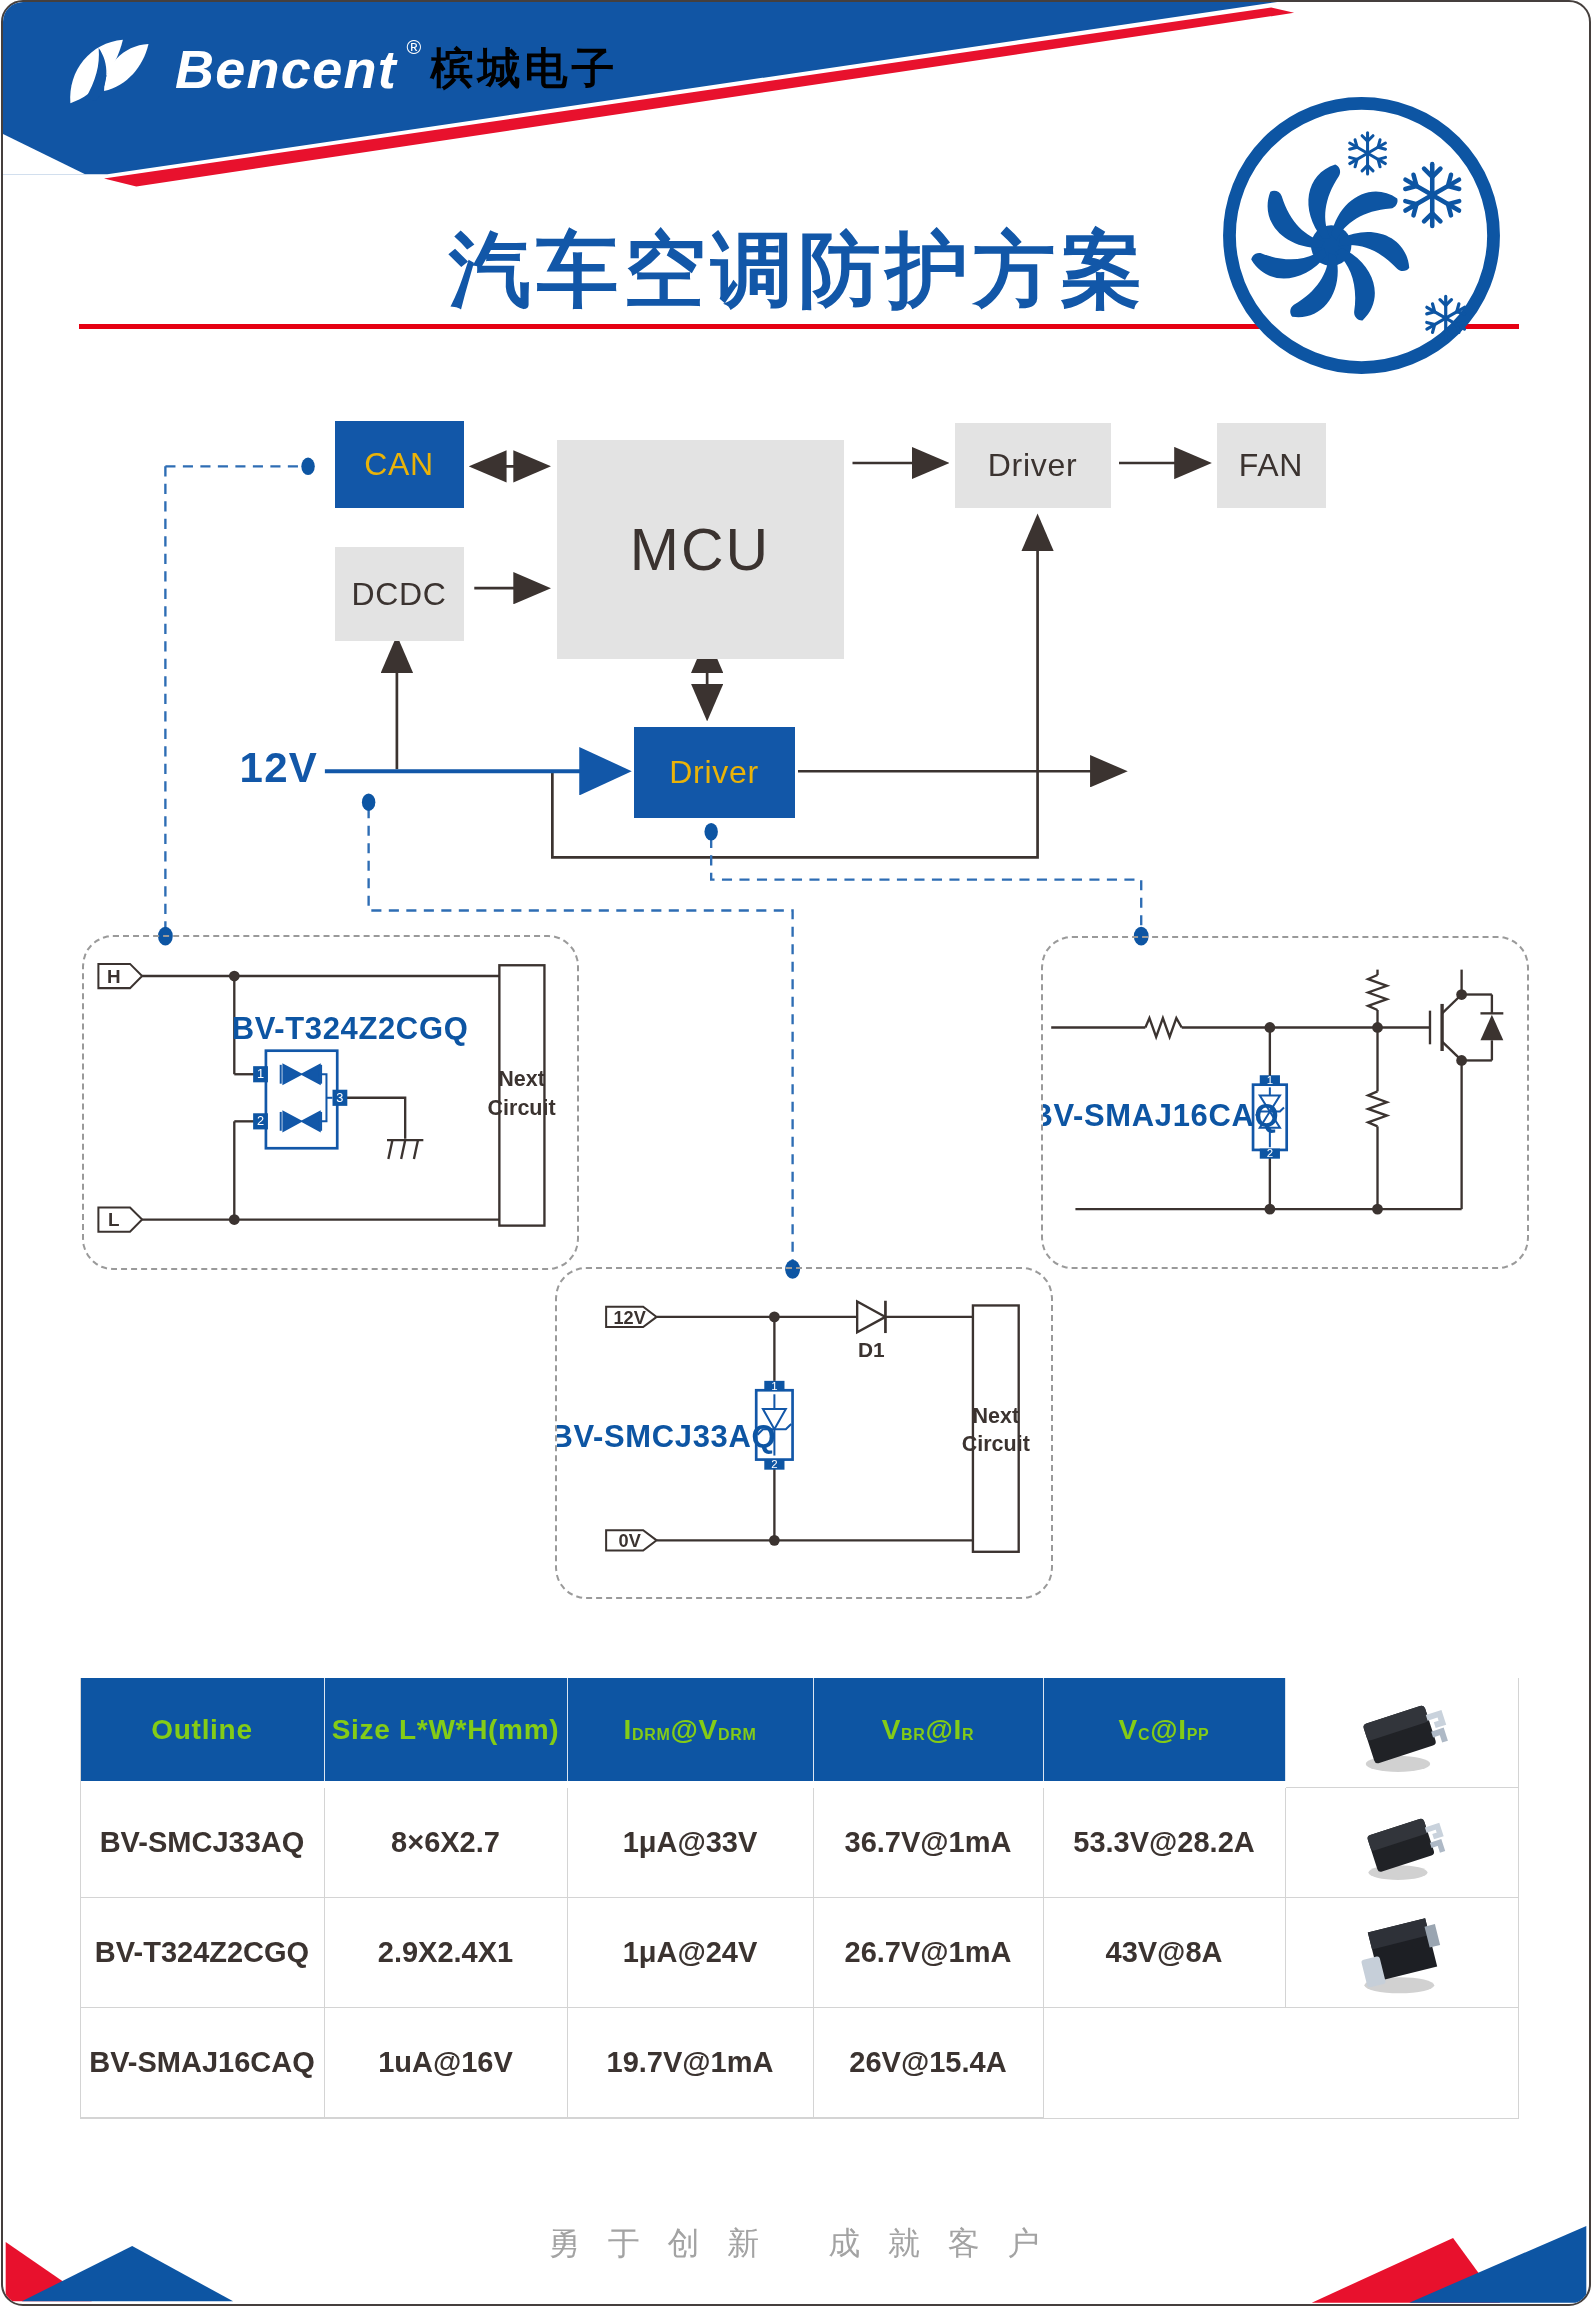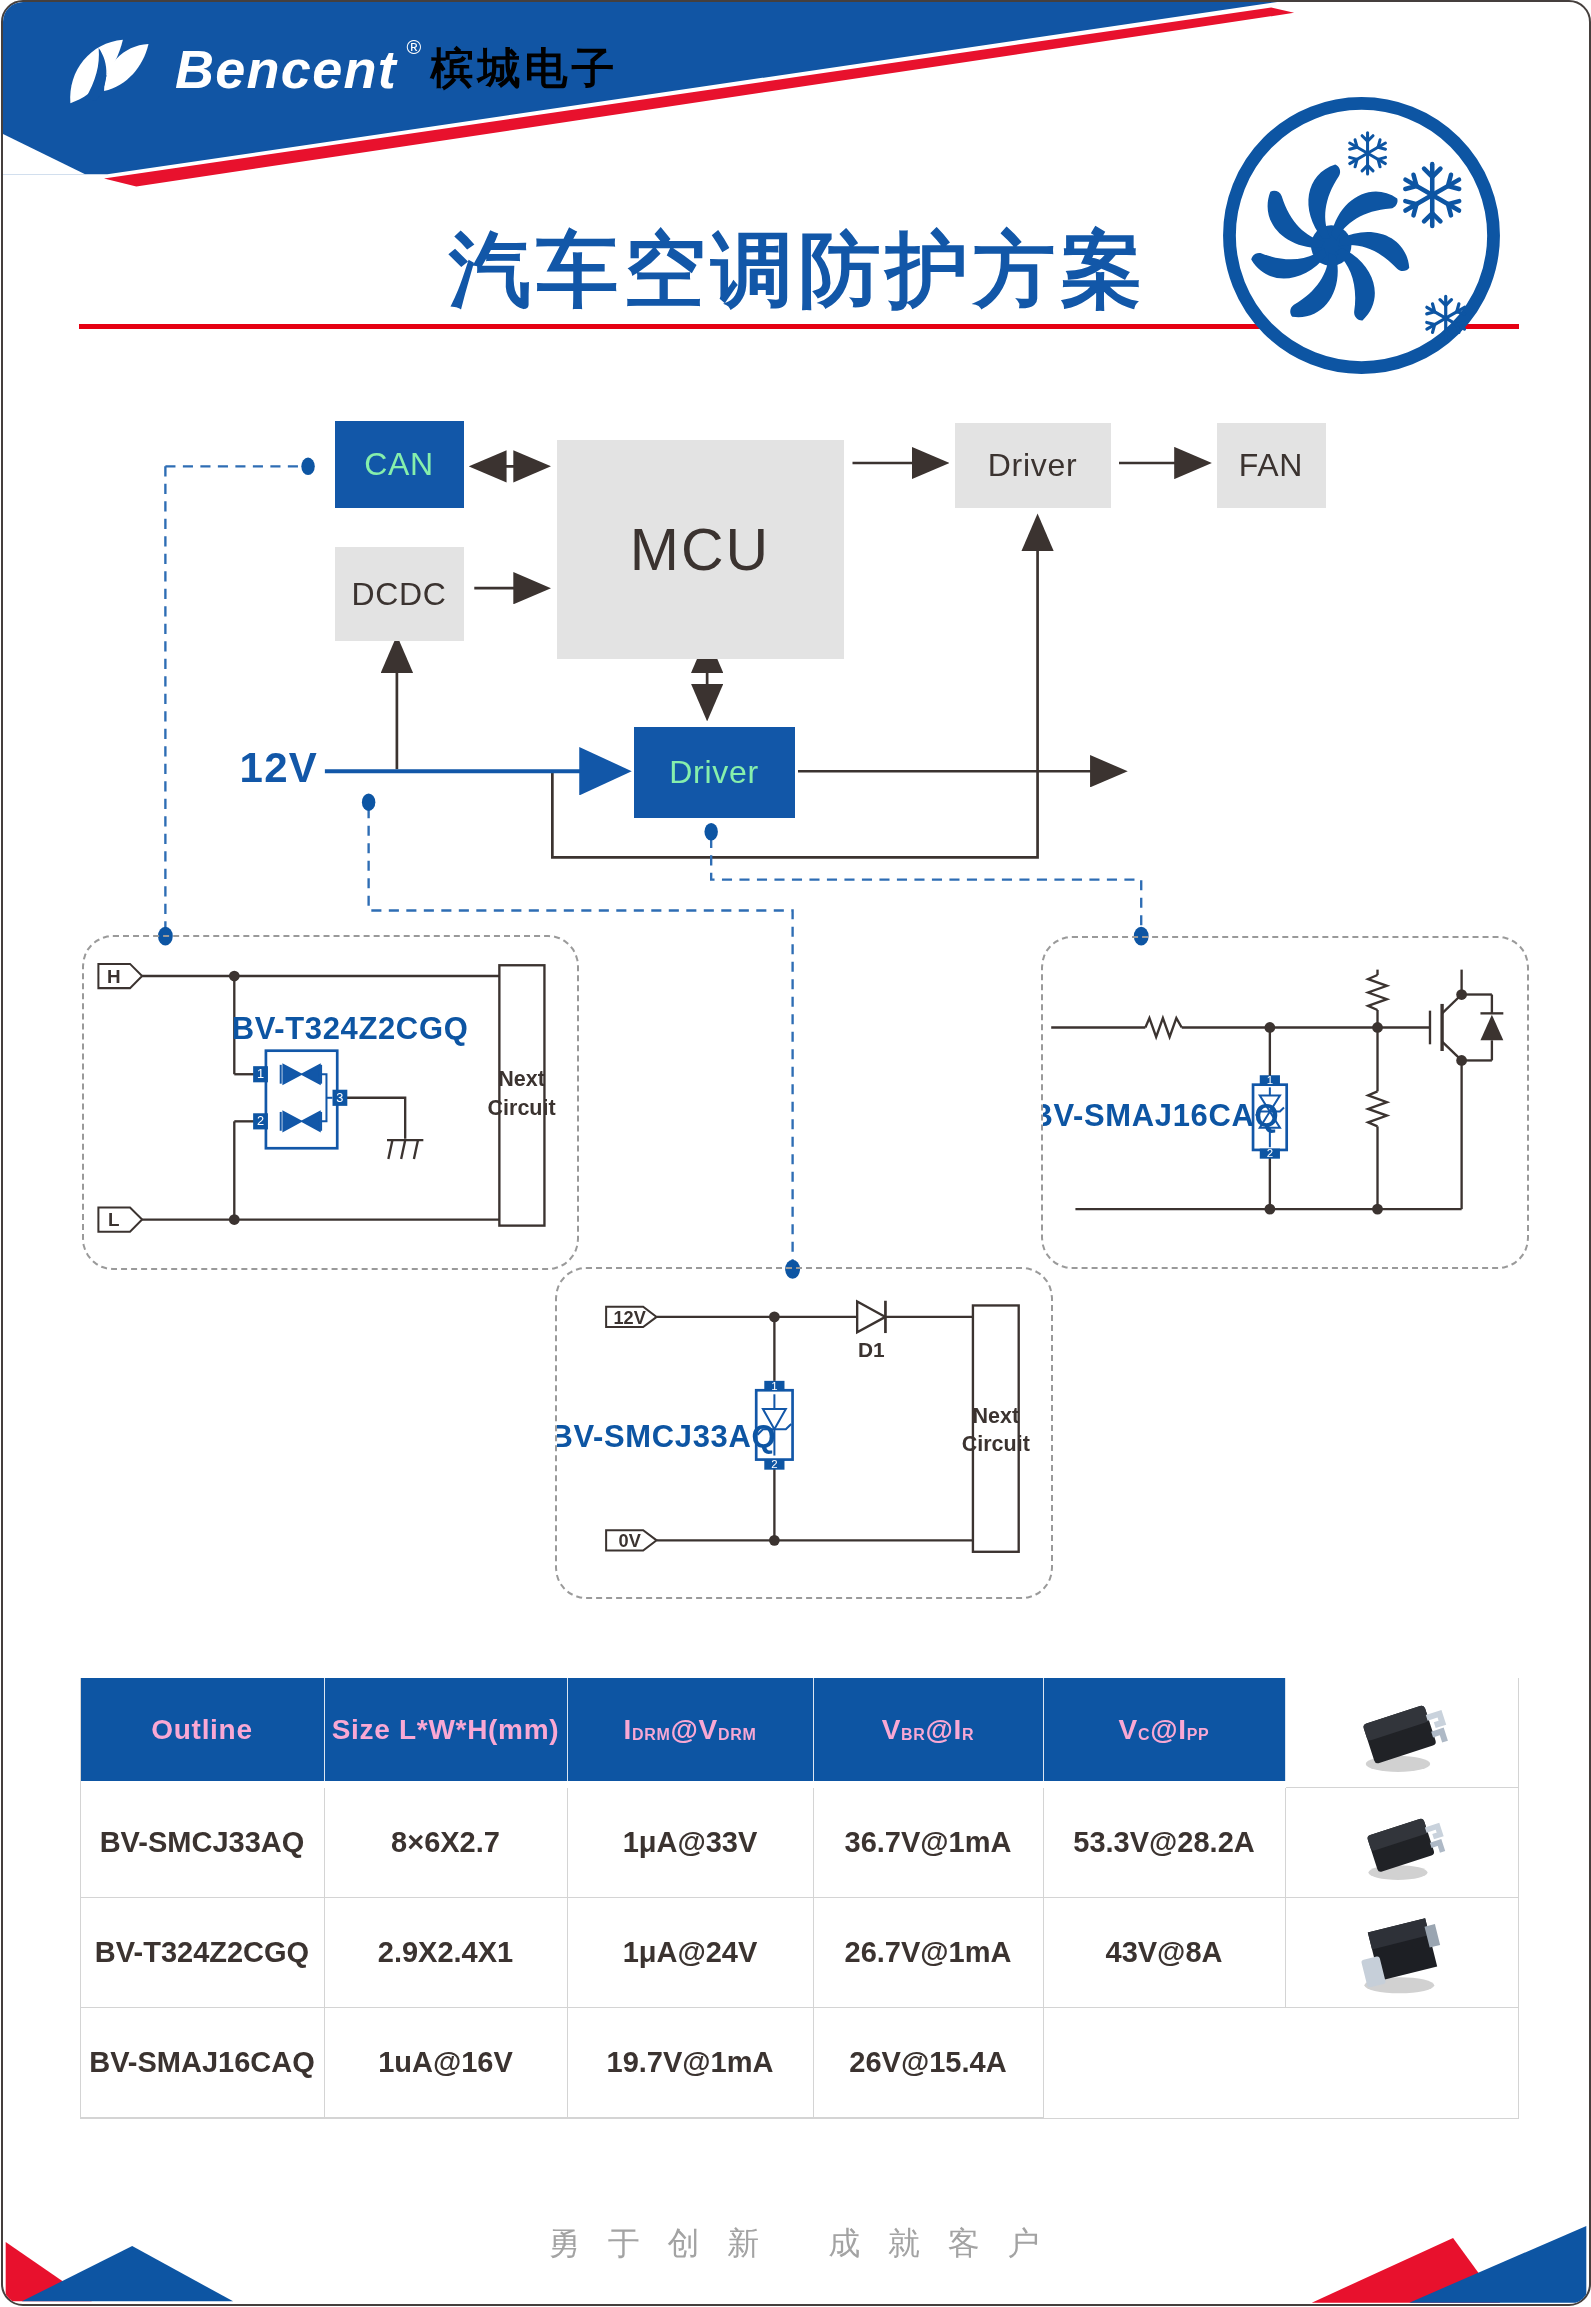--- a/index.html
+++ b/index.html
@@ -33,21 +33,21 @@
   }
   .title-underline{position:absolute;left:76px;top:322px;width:1440px;height:4.7px;background:#e60012;z-index:1;}
   .badge{position:absolute;left:1215px;top:92px;width:287px;height:287px;z-index:4;}
 
   
   .blk{
     position:absolute;display:flex;align-items:center;justify-content:center;
     background:#e3e3e3;color:#3b3330;font-size:32px;font-weight:500;letter-spacing:0.7px;
     z-index:2;
   }
-  .blk.blue{background:#1257a8;color:#86efac;}
+  .blk.blue{background:#1257a8;color:#eab308;}
   .blk-can   {left:332px;top:419px;width:129px;height:87px;}
   .blk-mcu   {left:554px;top:409px;width:287px;height:219px;font-size:59px;letter-spacing:2px;margin-top:29px;}
   .blk-dcdc  {left:332px;top:545px;width:129px;height:94px;}
   .blk-drvt  {left:952px;top:421px;width:156px;height:85px;}
   .blk-fan   {left:1214px;top:421px;width:109px;height:85px;}
   .blk-drvb  {left:631px;top:725px;width:161px;height:91px;}
   .blk-pump  {left:1130px;top:727px;width:207px;height:86px;}
   .supply-12v{
     position:absolute;left:237px;top:742px;z-index:2;
     font-size:42px;font-weight:600;color:#1257a8;letter-spacing:1.3px;
@@ -63,21 +63,21 @@
   .card > svg{position:absolute;left:0;top:0;width:100%;height:100%;}
 
   
   .spec-table{
     position:absolute;left:77px;top:1676px;width:1437px;z-index:2;
     display:grid;
     grid-template-columns:244px 243px 246px 230px 242px 232px;
     border-left:0.7px solid #d4d4d4;border-right:0.7px solid #d4d4d4;border-bottom:0.7px solid #d4d4d4;
   }
   .th{
-    background:#0d55a3;color:#f9a8d4;height:103px;
+    background:#0d55a3;color:#84cc16;height:103px;
     display:flex;align-items:center;justify-content:center;
     font-size:28px;font-weight:700;letter-spacing:0.7px;
     border-right:1.3px solid rgba(255,255,255,.85);
   }
   .th:nth-child(6){border-right:none;}
   .th sub{font-size:16px;font-weight:700;transform:translateY(5.4px);}
   .td{
     background:#ffffff;height:109px;
     display:flex;align-items:center;justify-content:center;
     font-size:29px;font-weight:700;color:#3b3330;

